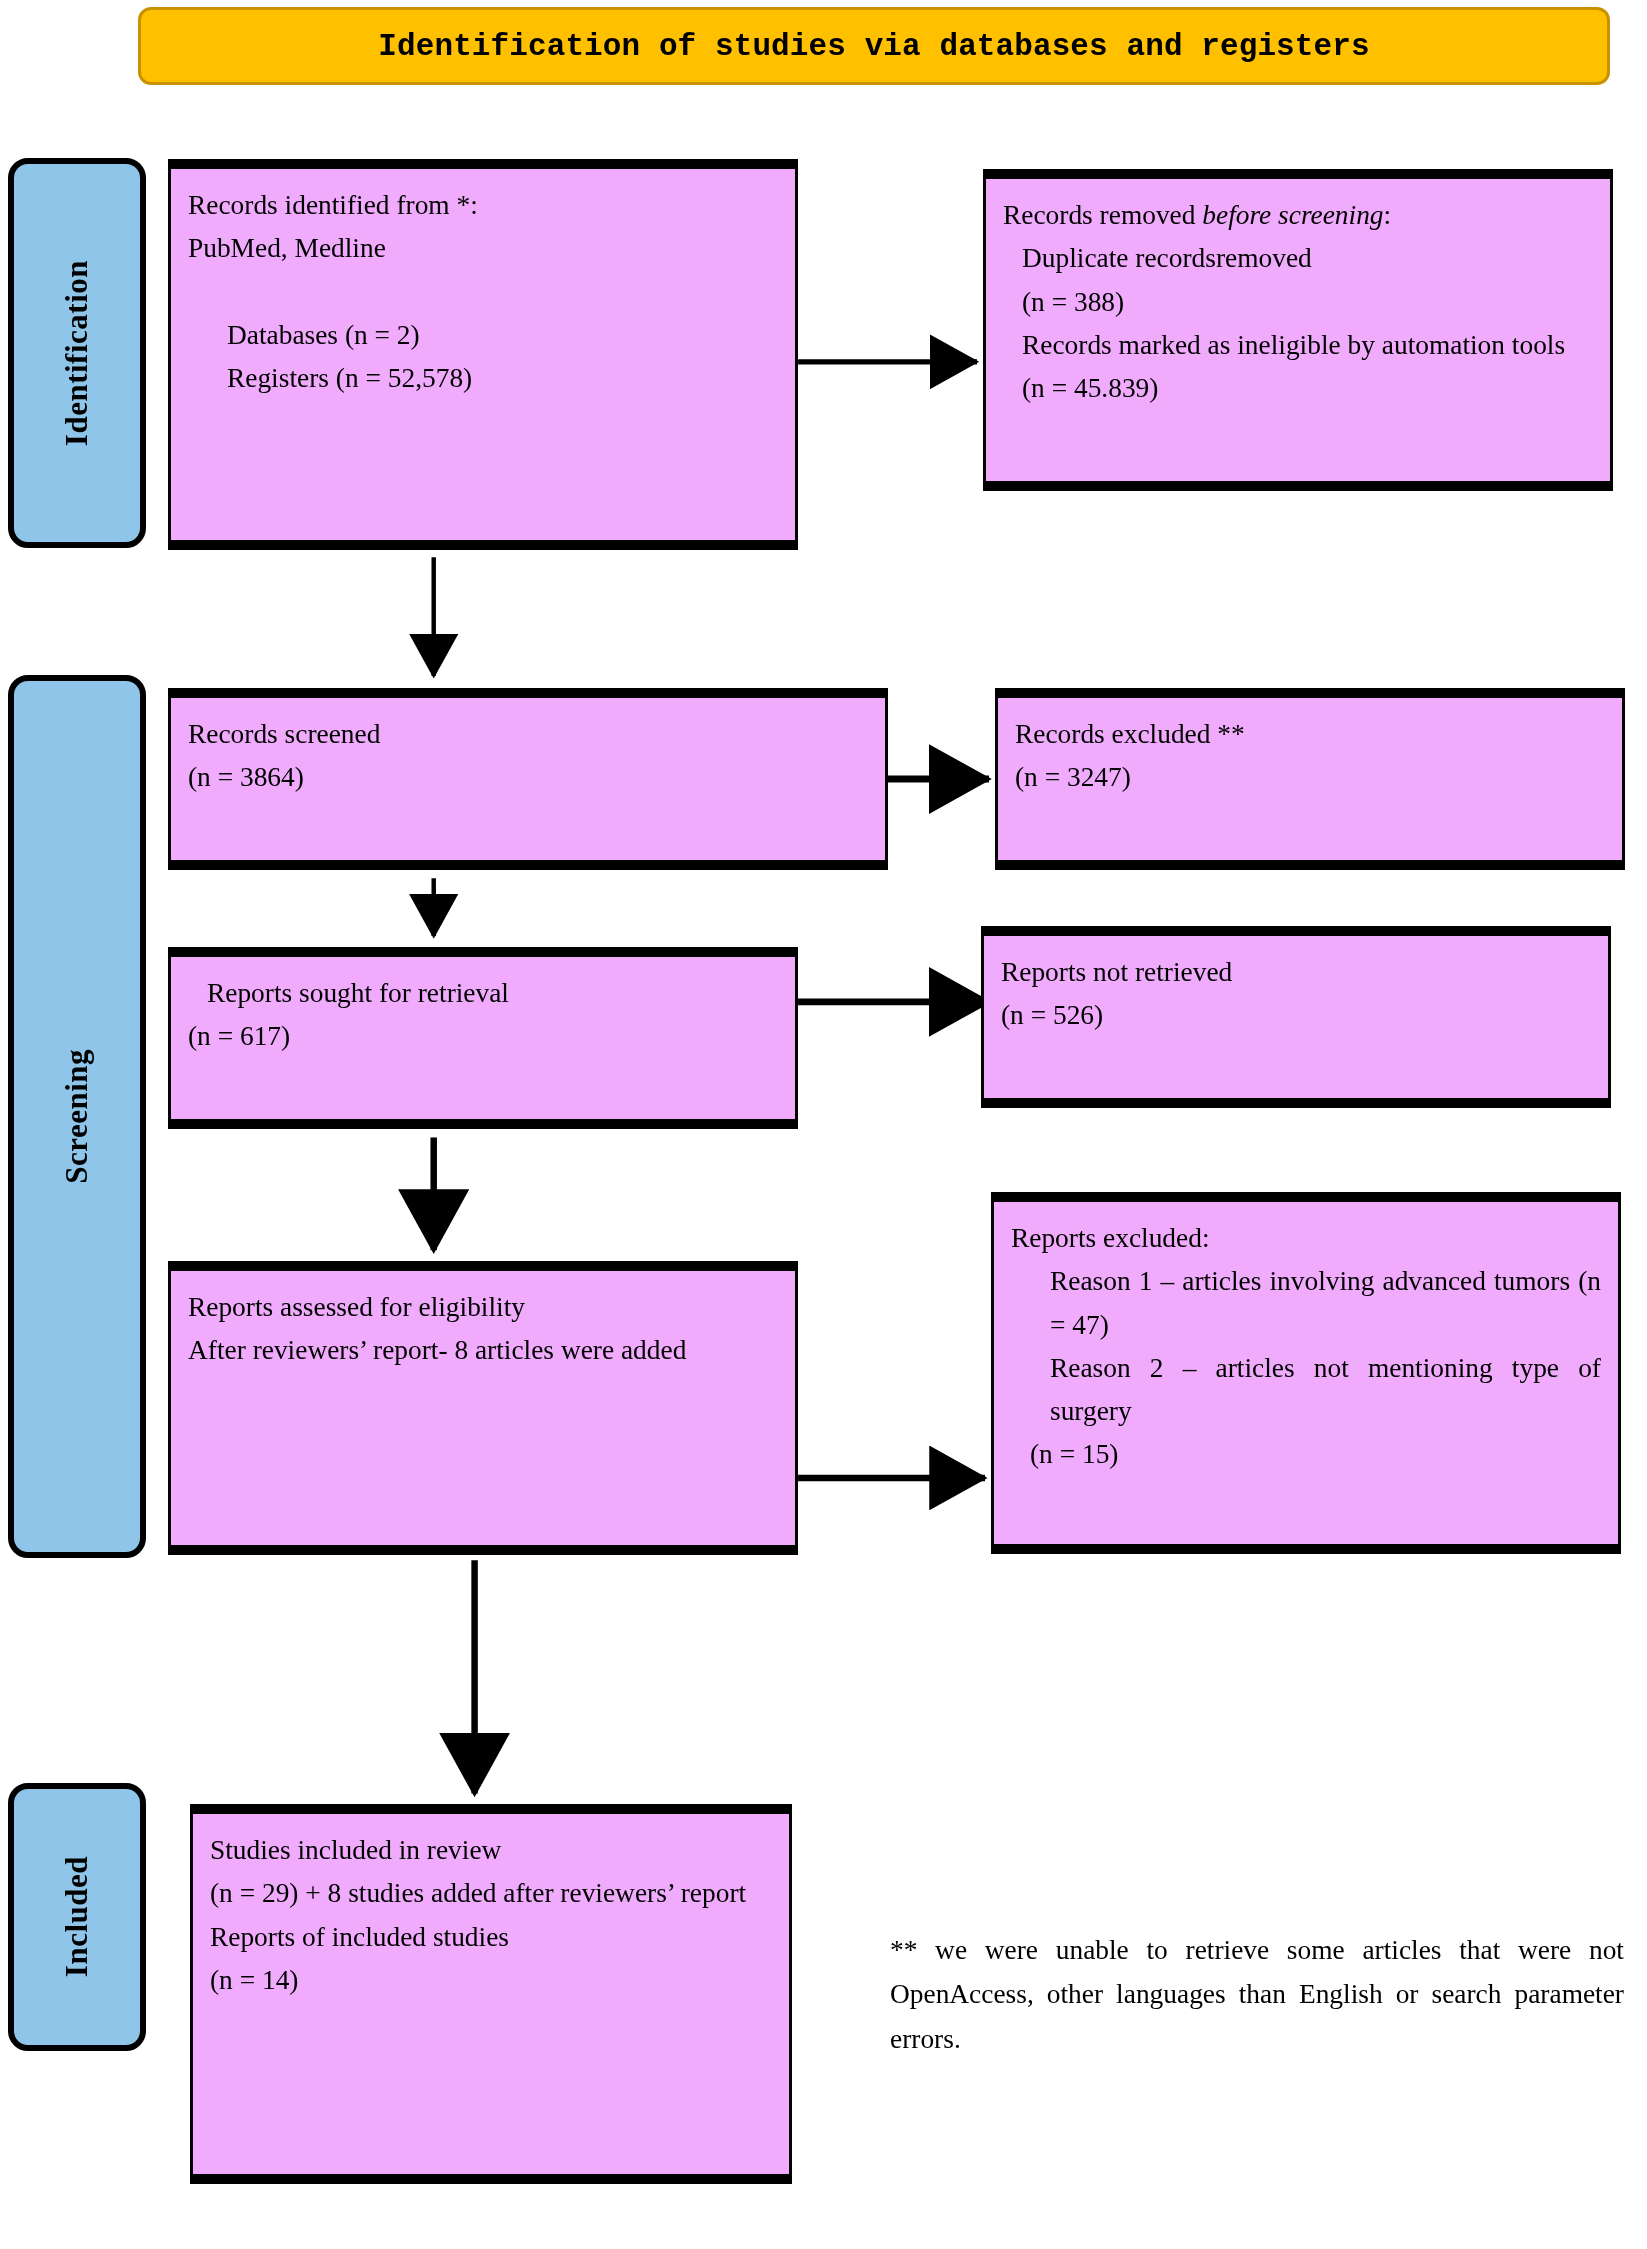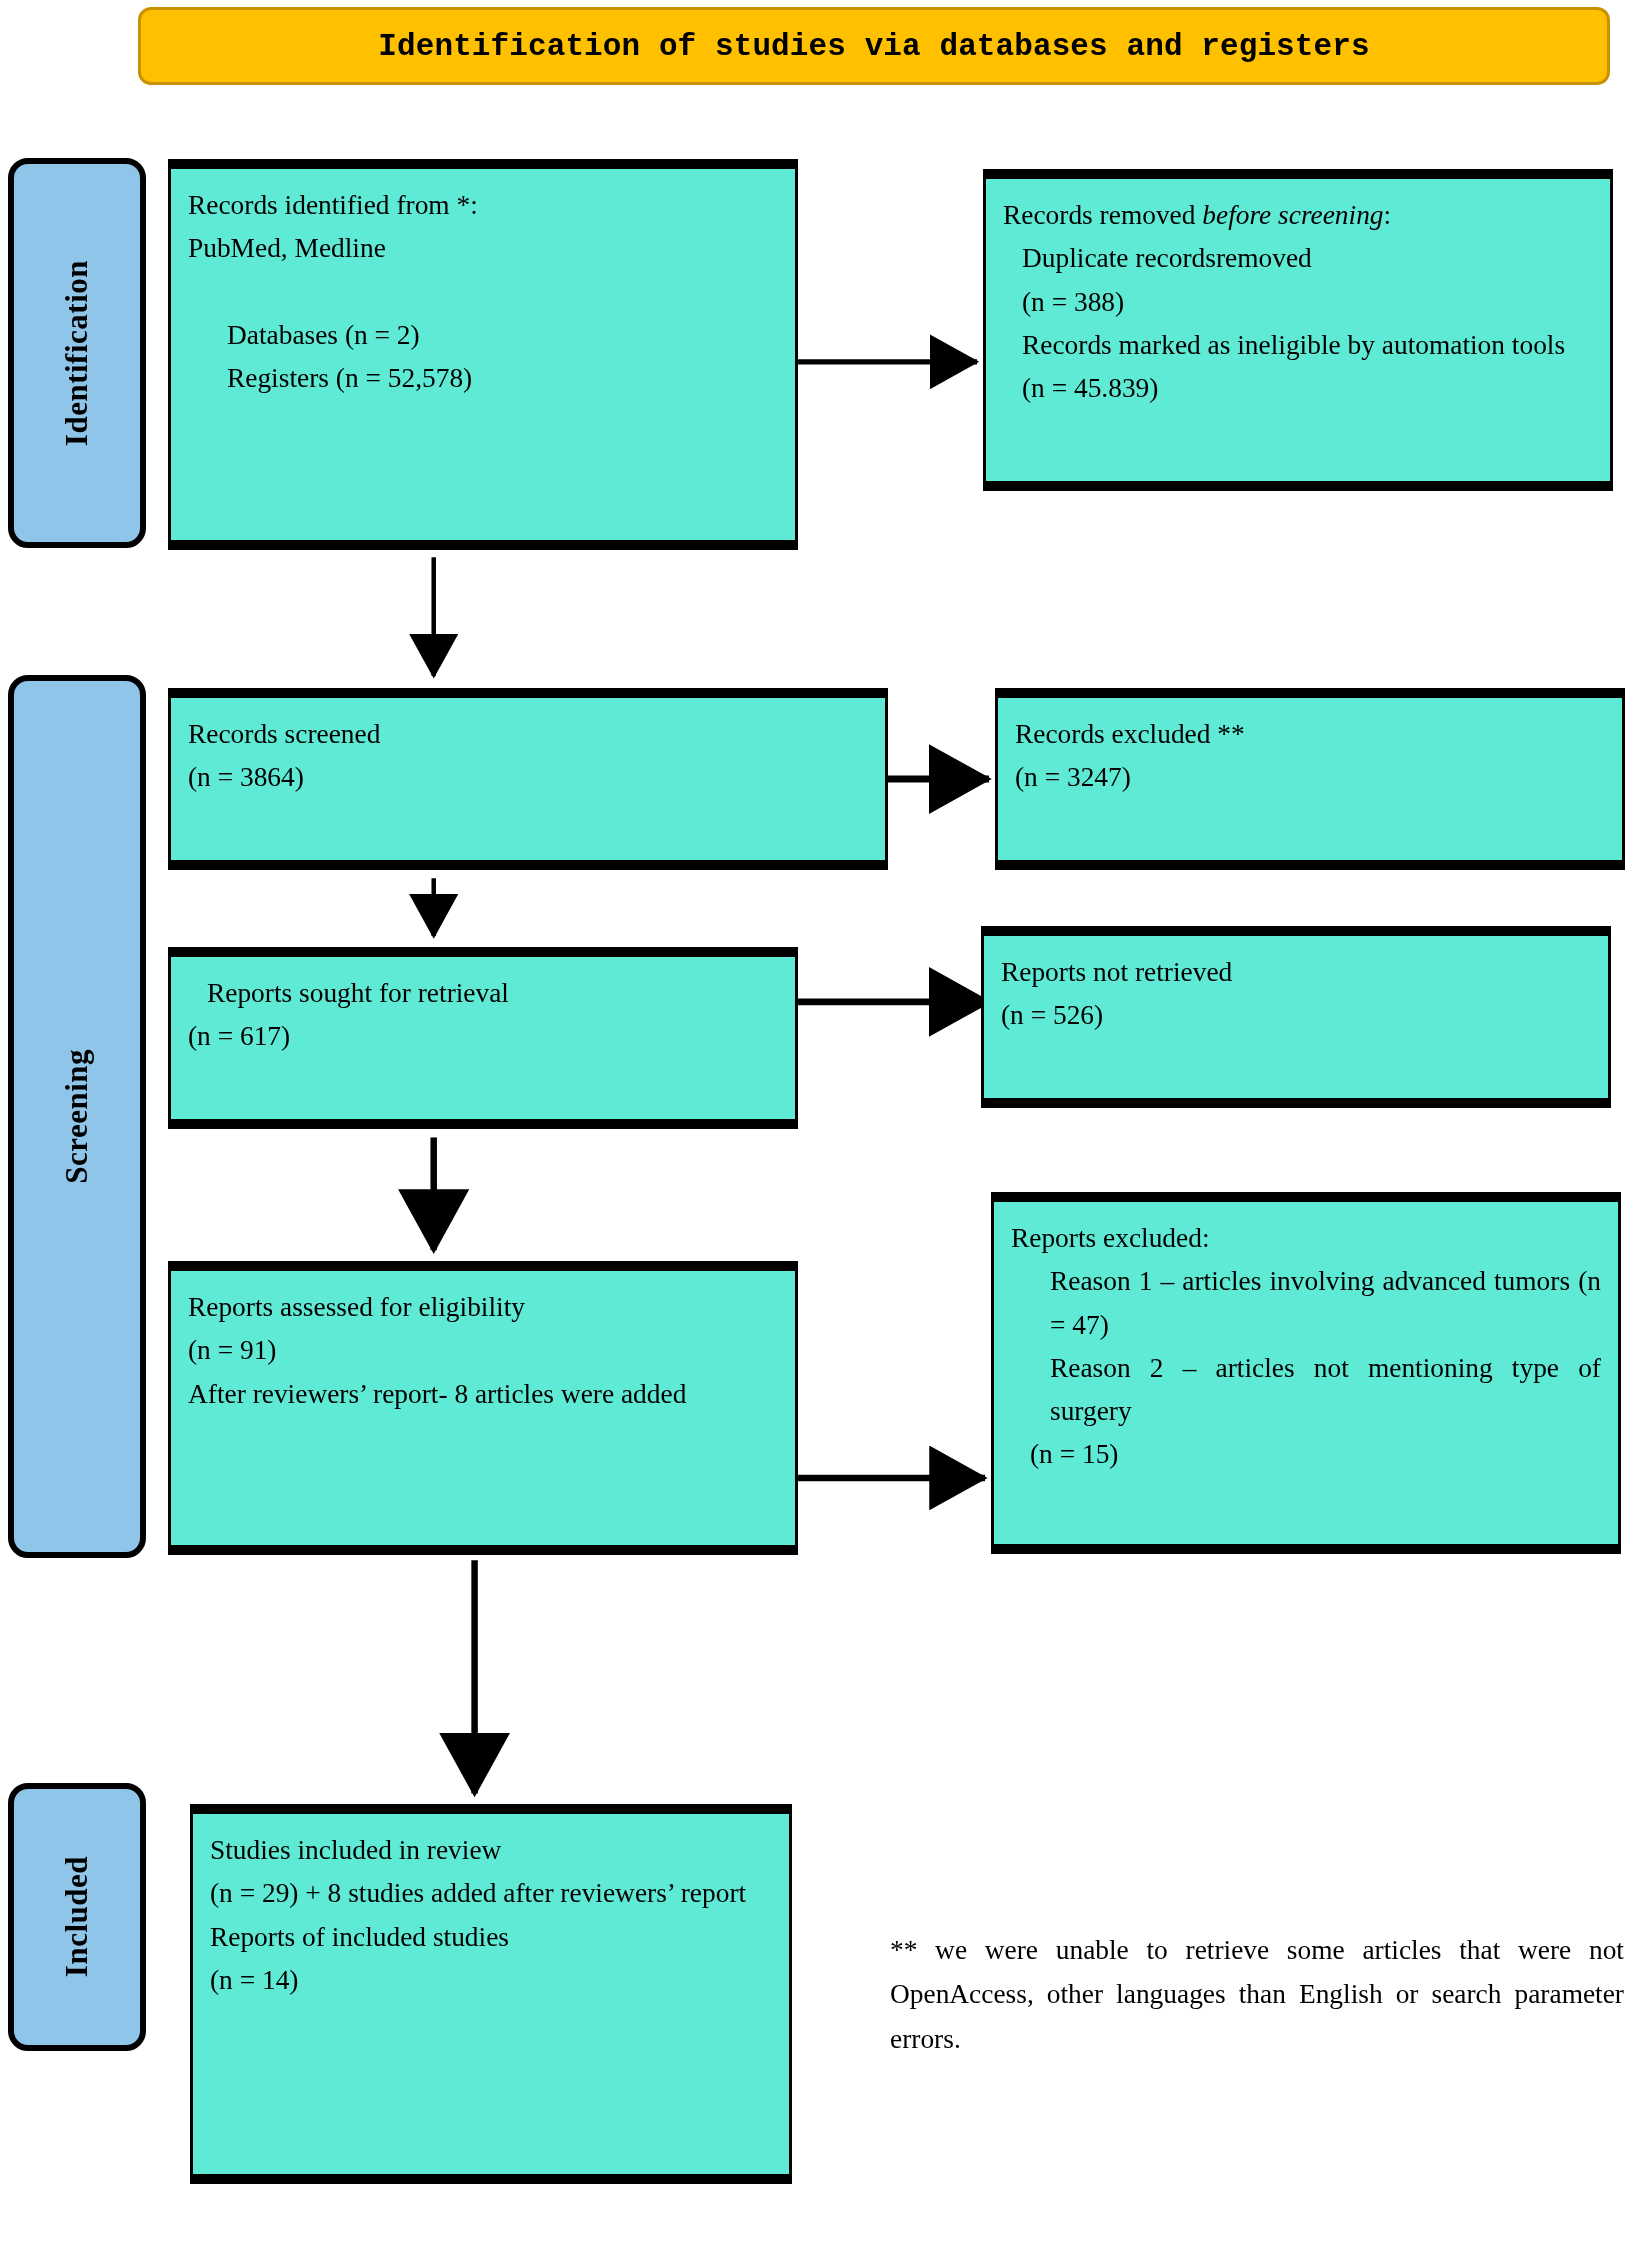--- a/index.html
+++ b/index.html
@@ -51,21 +51,21 @@
     white-space:nowrap;
     letter-spacing:0.5px;
   }
   #pill-identification{ left:8px; top:158px;  width:138px; height:390px; }
   #pill-screening    { left:8px; top:675px; width:138px; height:883px;}
   #pill-included     { left:8px; top:1783px; width:138px; height:268px; }
 
   
   .box{
     position:absolute;
-    background:#5eead4;
+    background:#f0abfc;
     box-sizing:border-box;
     border-left:3.5px solid #000;
     border-right:3.5px solid #000;
     border-top:10px solid #000;
     border-bottom:10px solid #000;
   }
   .box-inner{
     padding:15px 17px 10px 17px;
     font-size:27.4px;
     line-height:1.58;
@@ -198,21 +198,20 @@
   <div class="box" id="box-notretrieved">
     <div class="box-inner">
       <p class="nojust">Reports not retrieved</p>
       <p class="nojust">(n = 526)</p>
     </div>
   </div>
 
   <div class="box" id="box-assessed">
     <div class="box-inner">
       <p class="nojust">Reports assessed for eligibility</p>
-      <p class="nojust">(n = 91)</p>
       <p>After reviewers’ report- 8 articles were added</p>
     </div>
   </div>
 
   <div class="box" id="box-repexcluded">
     <div class="box-inner">
       <p class="nojust">Reports excluded:</p>
       <p class="indent">Reason 1 – articles involving advanced tumors (n = 47)</p>
       <p class="indent">Reason 2 – articles not mentioning type of surgery</p>
       <p class="nojust indent-small">(n = 15)</p>

